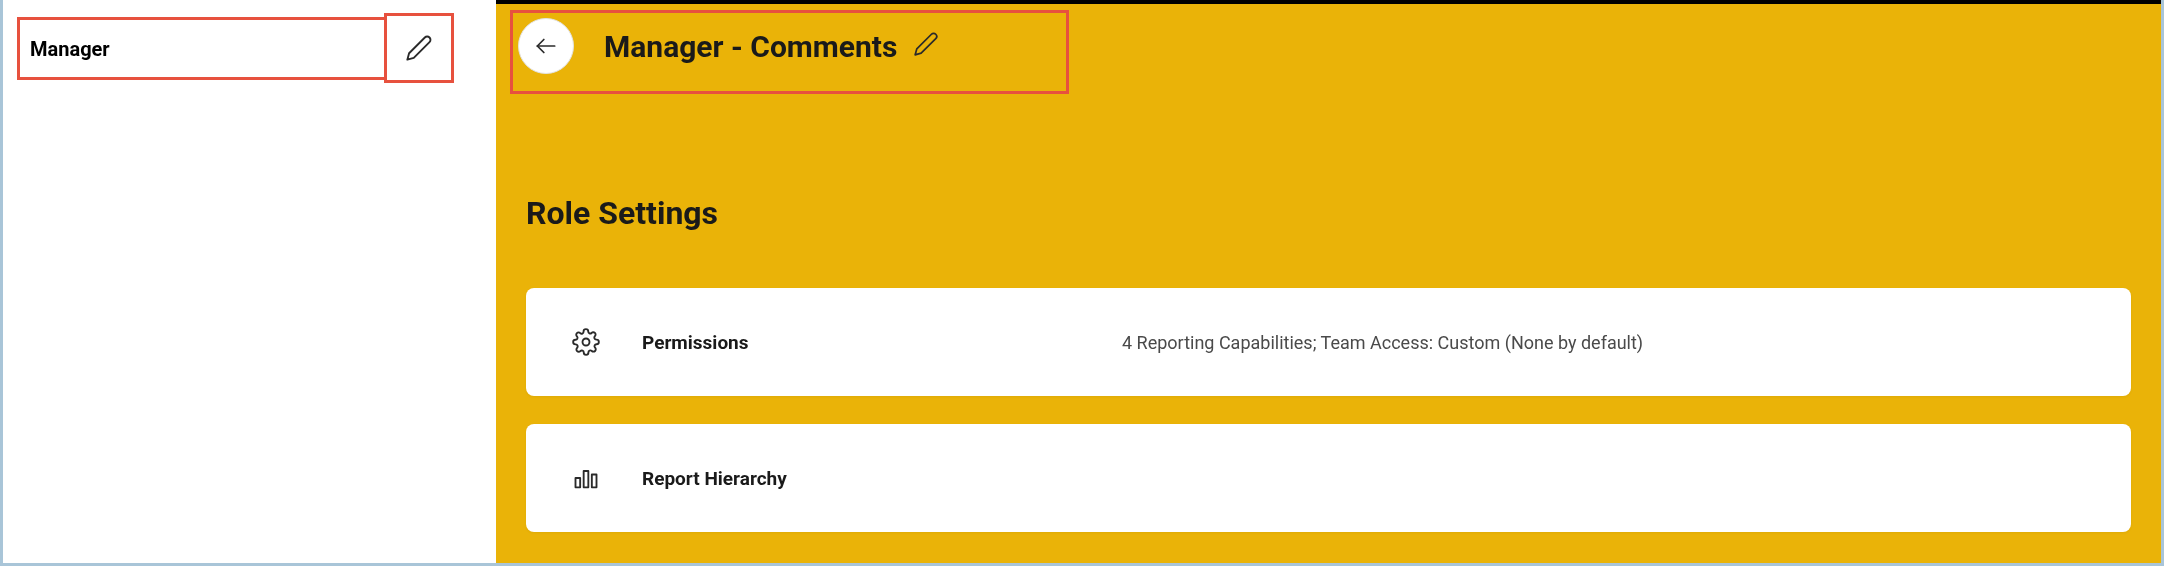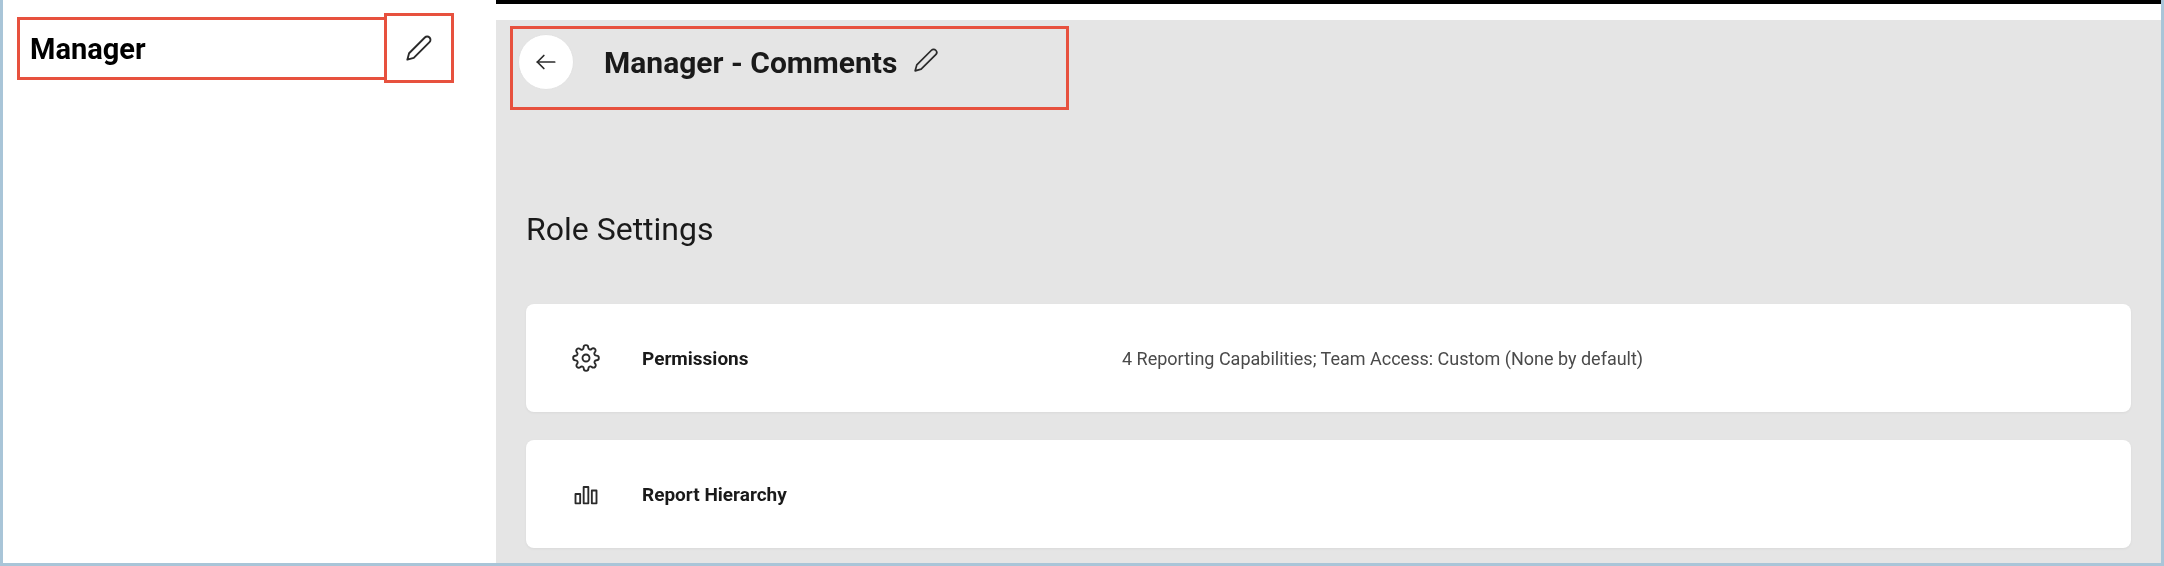--- a/index.html
+++ b/index.html
@@ -46,21 +46,21 @@
       left: 14px;
       width: 430px;
       height: 63px;
       border: 3px solid #e7513e;
       display: flex;
       align-items: center;
       padding-left: 10px;
       background: #ffffff;
     }
     .sidebar-item-label {
-      font-size: 29px;
+      font-size: 20px;
       font-weight: 700;
       color: #000000;
     }
     .sidebar-edit {
       position: absolute;
       top: 10px;
       left: 381px;
       width: 70px;
       height: 70px;
       border: 3px solid #e7513e;
@@ -68,22 +68,21 @@
       align-items: center;
       justify-content: center;
       background: #ffffff;
     }
     .main {
       position: absolute;
       top: 4px;
       left: 496px;
       right: 3px;
       bottom: 3px;
-      background: #e5e5e5;
-      margin-top: 16px;
+      background: #eab308;
     }
     .header-highlight {
       position: absolute;
       top: 6px;
       left: 14px;
       width: 559px;
       height: 84px;
       border: 3px solid #e7513e;
     }
     .header-row {
@@ -114,21 +113,21 @@
       display: inline-flex;
       align-items: center;
       margin-left: 12px;
       cursor: pointer;
     }
     .section-title {
       position: absolute;
       top: 190px;
       left: 30px;
       font-size: 32px;
-      font-weight: 400;
+      font-weight: 700;
       color: #1a1a1a;
     }
     .card {
       position: absolute;
       left: 30px;
       right: 30px;
       background: #ffffff;
       border-radius: 8px;
       box-shadow: 0 1px 3px rgba(0,0,0,0.05);
       height: 108px;

